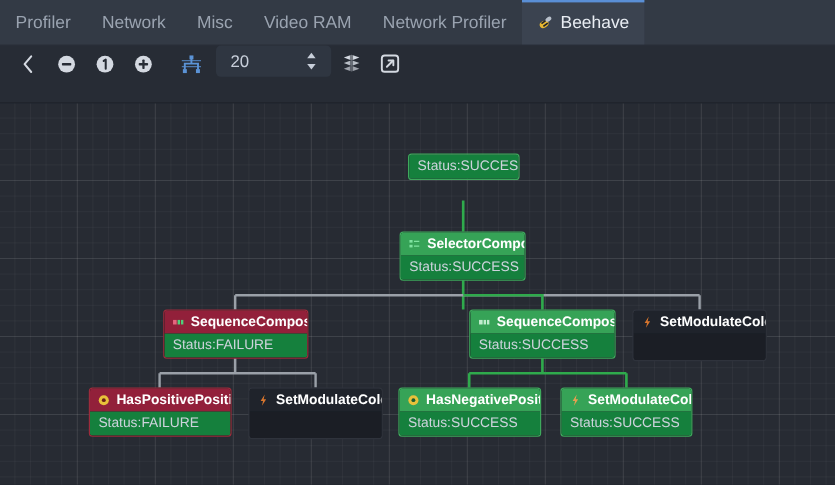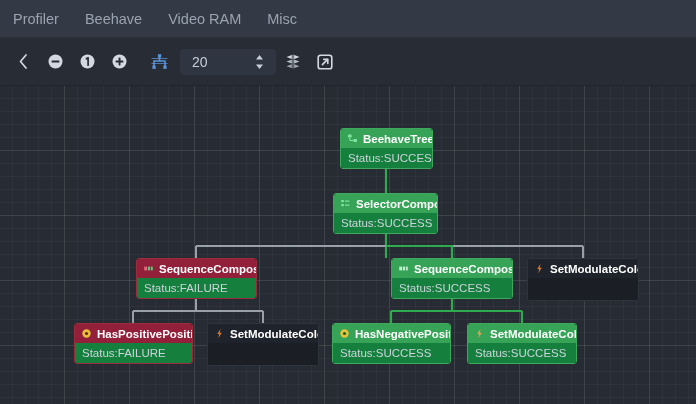--- a/index.html
+++ b/index.html
@@ -36,21 +36,21 @@
     content: "";
     position: absolute; left: 0; right: 0; top: 0; height: 2px;
     background: #5a8fd6;
   }
   .bee-ico { width: 14px; height: 14px; display: inline-block; flex: 0 0 auto; }
 
   
   .toolbar {
     position: absolute; left: 0; top: 38px; width: 696px; height: 48px;
     background: #272c35;
-    display: flex; align-items: center;
+    display: flex; align-items: flex-start;
     padding: 0 8px;
     gap: 2px;
     border-bottom: 1px solid #20242c;
     z-index: 5;
   }
   .tb-btn {
     width: 30px; height: 30px;
     display: flex; align-items: center; justify-content: center;
     cursor: pointer; border-radius: 3px;
     color: #d4d9e1;
@@ -128,27 +128,41 @@
 </head>
 <body>
 
 <div id="app">
 
   <div class="tabbar">
     <div class="tab">
       <span>Profiler</span>
     </div>
     <div class="tab">
+      <span>Network</span>
+    </div>
+    <div class="tab">
+      <span>Misc</span>
+    </div>
+    <div class="tab">
+      <span>Video RAM</span>
+    </div>
+    <div class="tab">
+      <span>Network Profiler</span>
+    </div>
+    <div class="tab active">
+      <span class="bee-ico">
+        <svg viewBox="0 0 16 16" width="14" height="14">
+          <ellipse cx="6.2" cy="9.4" rx="4.4" ry="3.2" transform="rotate(-28 6.2 9.4)" fill="#e8b830"></ellipse>
+          <path d="M3.2 8.2 L7.4 5.0 L8.4 6.2 L4.2 9.4 Z" fill="#20242c"></path>
+          <path d="M5.0 10.8 L9.2 7.6 L10.2 8.9 L6.0 12.0 Z" fill="#20242c"></path>
+          <ellipse cx="10.3" cy="4.6" rx="3.1" ry="1.9" transform="rotate(-34 10.3 4.6)" fill="#cfd6e0" opacity="0.85"></ellipse>
+        </svg>
+      </span>
       <span>Beehave</span>
-    </div>
-    <div class="tab">
-      <span>Video RAM</span>
-    </div>
-    <div class="tab">
-      <span>Misc</span>
     </div>
   </div>
 
   <div class="toolbar">
 
     <div class="tb-btn">
       <svg width="15" height="17" viewBox="0 0 15 17">
         <path d="M10 2 L4.5 8.5 L10 15" stroke="#d4d9e1" stroke-width="1.7" fill="none" stroke-linecap="round" stroke-linejoin="round"></path>
       </svg>
     </div>
@@ -235,30 +249,20 @@
       <path d="M133 225 L133 237" stroke="#9aa0a8" stroke-width="2" fill="none"></path>
       <path d="M263 225 L263 237" stroke="#9aa0a8" stroke-width="2" fill="none"></path>
 
       <path d="M452 211 L452 225" stroke="#2faa4c" stroke-width="2.2" fill="none"></path>
       <path d="M391 225 L522 225" stroke="#2faa4c" stroke-width="2.2" fill="none"></path>
       <path d="M391 225 L391 237" stroke="#2faa4c" stroke-width="2.2" fill="none"></path>
       <path d="M522 225 L522 237" stroke="#2faa4c" stroke-width="2.2" fill="none"></path>
     </svg>
 
     <div class="node success" style="left:340px; top:42px; width:93px;">
-      <div class="hdr">
-        <span class="nico">
-          <svg viewBox="0 0 11 11" width="11" height="11">
-            <rect x="1" y="1.6" width="3.6" height="3" rx="0.5" fill="#7fe3a0"></rect>
-            <rect x="6.4" y="6" width="3.6" height="3" rx="0.5" fill="#7fe3a0"></rect>
-            <path d="M2.8 4.6 L2.8 7.5 L6.4 7.5" stroke="#7fe3a0" stroke-width="1" fill="none"></path>
-          </svg>
-        </span>
-        <span>BeehaveTree</span>
-      </div>
       <div class="body">
         <span>Status: </span>
         <span>SUCCESS</span>
       </div>
     </div>
 
     <div class="node success" style="left:333px; top:107px; width:105px;">
       <div class="hdr">
         <span class="nico">
           <svg viewBox="0 0 11 11" width="11" height="11">

